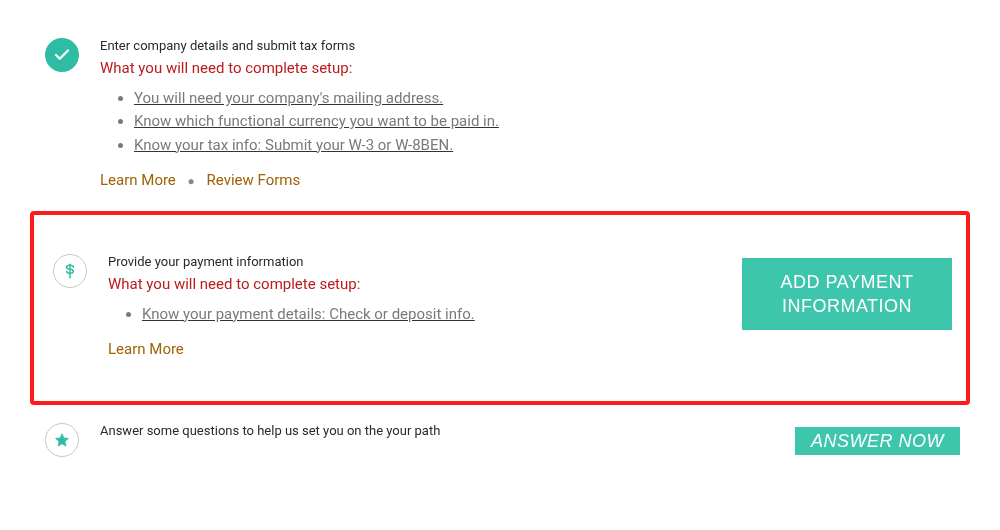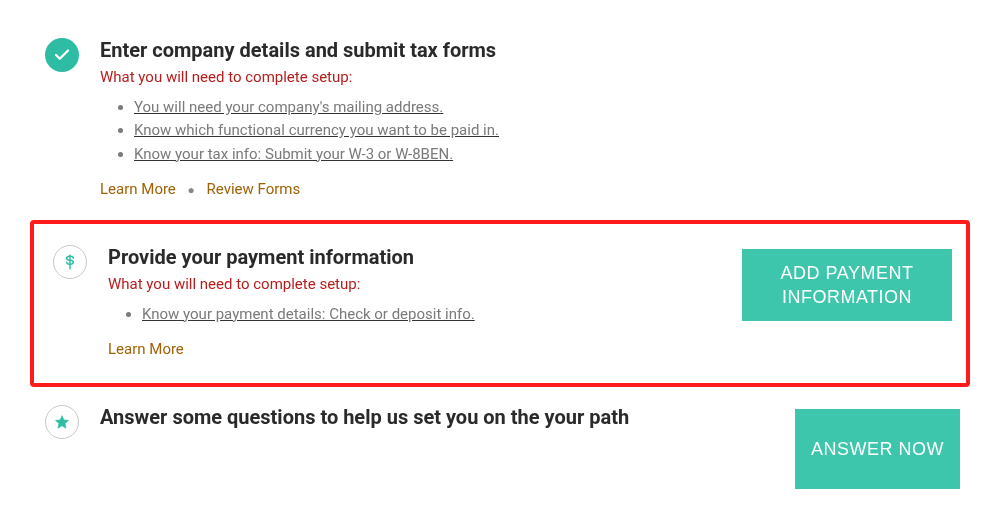--- a/index.html
+++ b/index.html
@@ -44,22 +44,22 @@
   .icon-filled {
     background: #2ebca4;
     color: #fff;
   }
   .icon-outlined {
     background: #fff;
     border: 1px solid #c8c8c8;
     color: #2ebca4;
   }
   .step-title {
-    font-size: 20px;
-    font-weight: 700;
+    font-size: 13px;
+    font-weight: 400;
     color: #2a2a2a;
     margin-bottom: 6px;
   }
   .step-sub {
     font-size: 15px;
     color: #b91c1c;
     margin-bottom: 10px;
   }
   ul.req-list {
     list-style: disc;
@@ -93,26 +93,27 @@
     padding: 12px 18px;
     font-size: 18px;
     letter-spacing: 0.5px;
     cursor: pointer;
     text-align: center;
     min-width: 190px;
     line-height: 1.35;
   }
   .cta-btn.small {
     min-width: 140px;
-    padding: 28px 16px;
+    padding: 2px 16px;
+    font-style: italic;
   }
   .highlight-box {
     border: 4px solid #ff1b1b;
     border-radius: 4px;
-    padding: 3px 4px;
+    padding: 21px 4px;
   }
 </style>
 </head>
 <body>
 
 <div class="step">
   <div class="icon-col">
     <div class="icon-circle icon-filled">
       <svg width="18" height="18" viewBox="0 0 24 24" fill="none" stroke="white" stroke-width="3" stroke-linecap="round" stroke-linejoin="round">
           <polyline points="4 12 9 17 20 6"></polyline>

